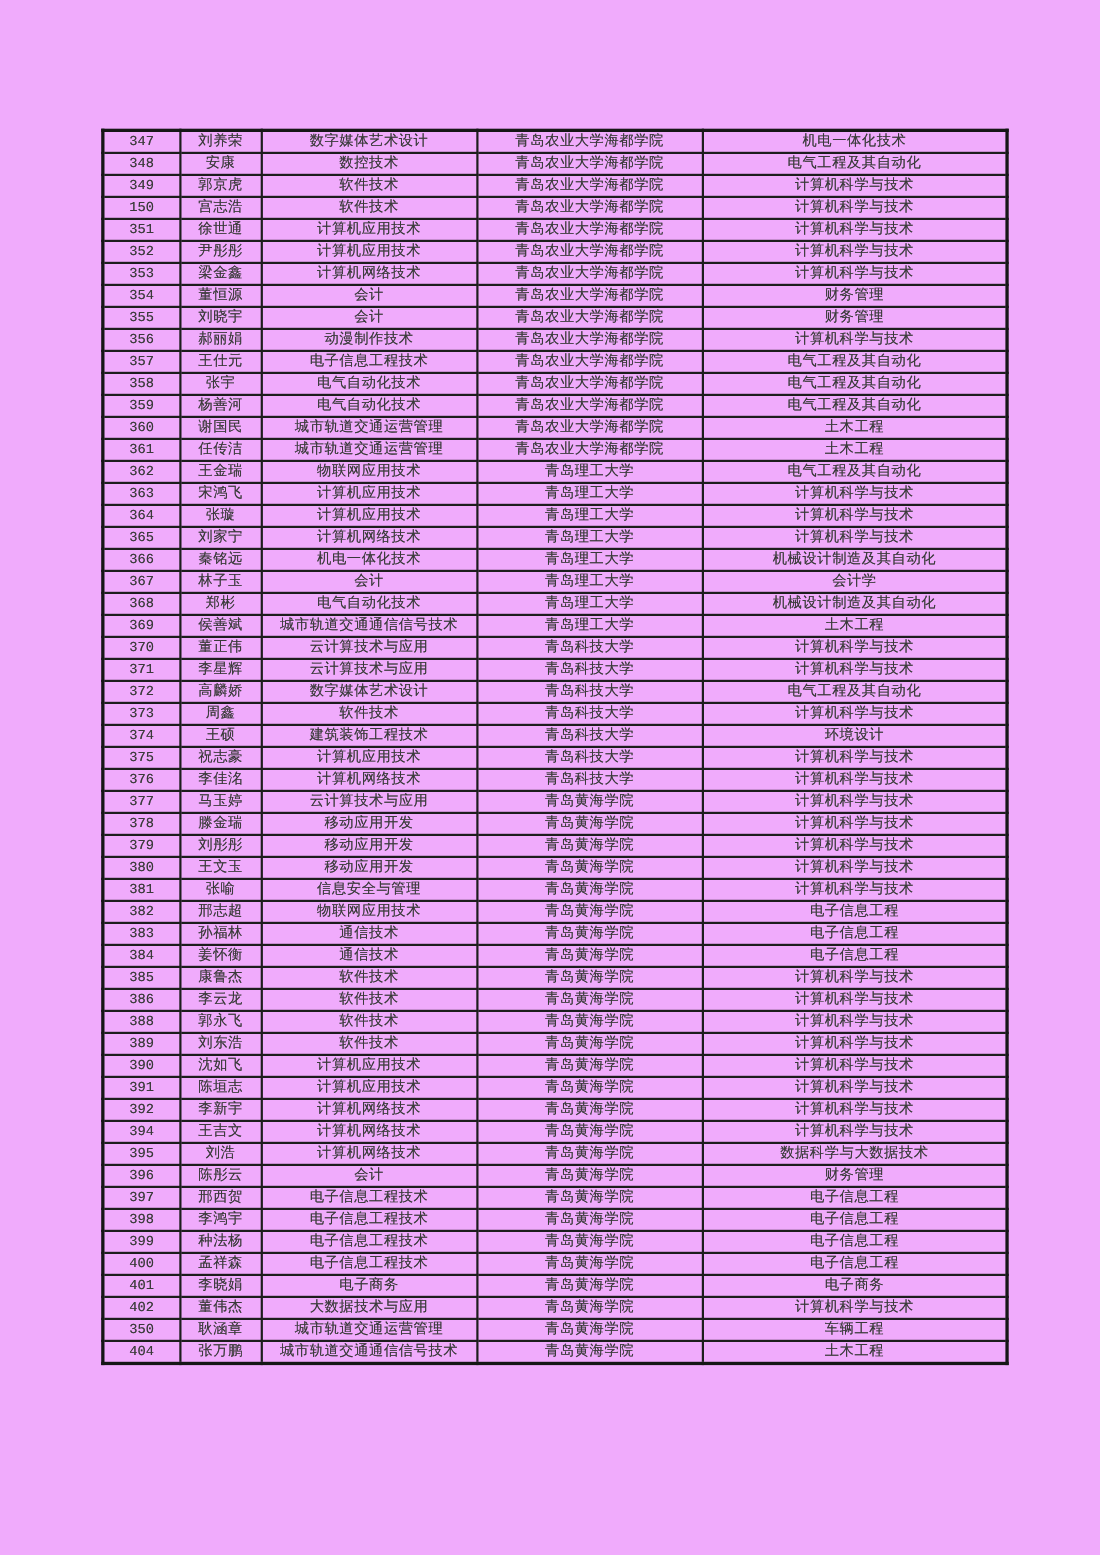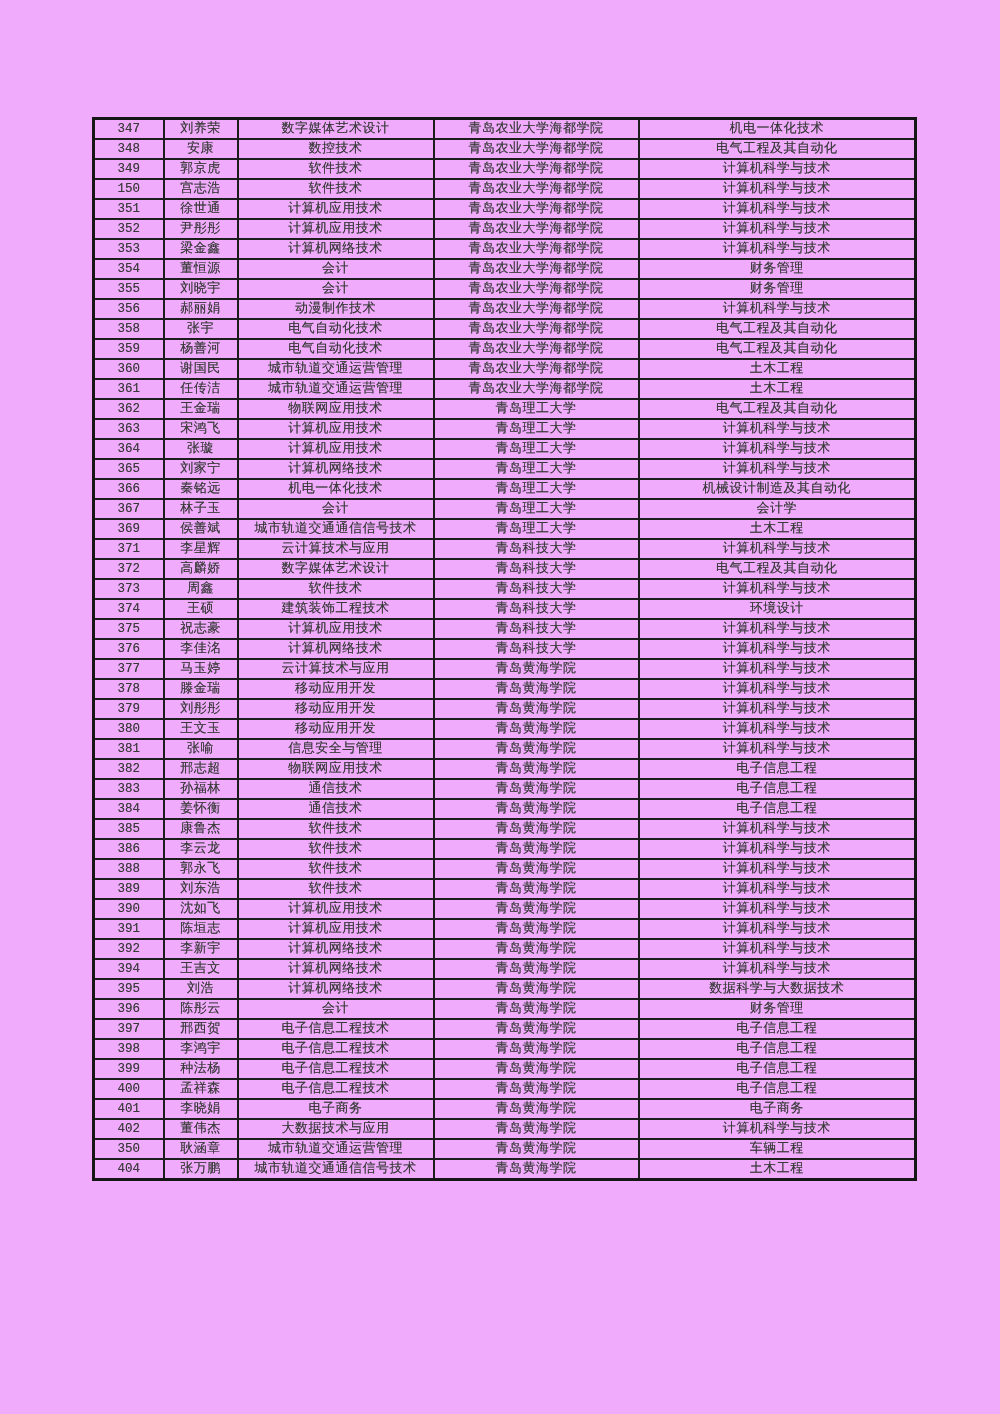--- a/index.html
+++ b/index.html
@@ -125,20 +125,27 @@
     <td>财务管理</td>
   </tr>
         <tr>
     <td class="num">356</td>
     <td>郝丽娟</td>
     <td>动漫制作技术</td>
     <td>青岛农业大学海都学院</td>
     <td>计算机科学与技术</td>
   </tr>
         <tr>
+    <td class="num">357</td>
+    <td>王仕元</td>
+    <td>电子信息工程技术</td>
+    <td>青岛农业大学海都学院</td>
+    <td>电气工程及其自动化</td>
+  </tr>
+        <tr>
     <td class="num">358</td>
     <td>张宇</td>
     <td>电气自动化技术</td>
     <td>青岛农业大学海都学院</td>
     <td>电气工程及其自动化</td>
   </tr>
         <tr>
     <td class="num">359</td>
     <td>杨善河</td>
     <td>电气自动化技术</td>
@@ -195,25 +202,39 @@
     <td>机械设计制造及其自动化</td>
   </tr>
         <tr>
     <td class="num">367</td>
     <td>林子玉</td>
     <td>会计</td>
     <td>青岛理工大学</td>
     <td>会计学</td>
   </tr>
         <tr>
+    <td class="num">368</td>
+    <td>郑彬</td>
+    <td>电气自动化技术</td>
+    <td>青岛理工大学</td>
+    <td>机械设计制造及其自动化</td>
+  </tr>
+        <tr>
     <td class="num">369</td>
     <td>侯善斌</td>
     <td>城市轨道交通通信信号技术</td>
     <td>青岛理工大学</td>
     <td>土木工程</td>
+  </tr>
+        <tr>
+    <td class="num">370</td>
+    <td>董正伟</td>
+    <td>云计算技术与应用</td>
+    <td>青岛科技大学</td>
+    <td>计算机科学与技术</td>
   </tr>
         <tr>
     <td class="num">371</td>
     <td>李星辉</td>
     <td>云计算技术与应用</td>
     <td>青岛科技大学</td>
     <td>计算机科学与技术</td>
   </tr>
         <tr>
     <td class="num">372</td>

